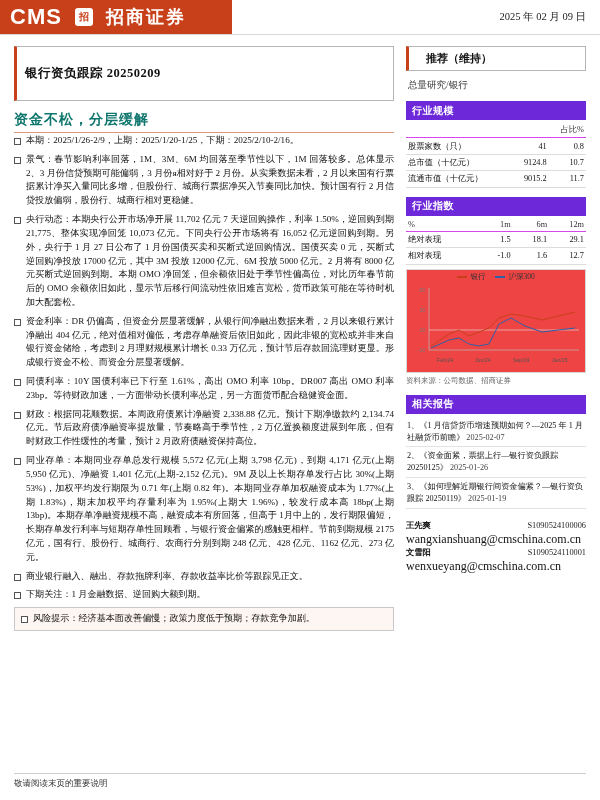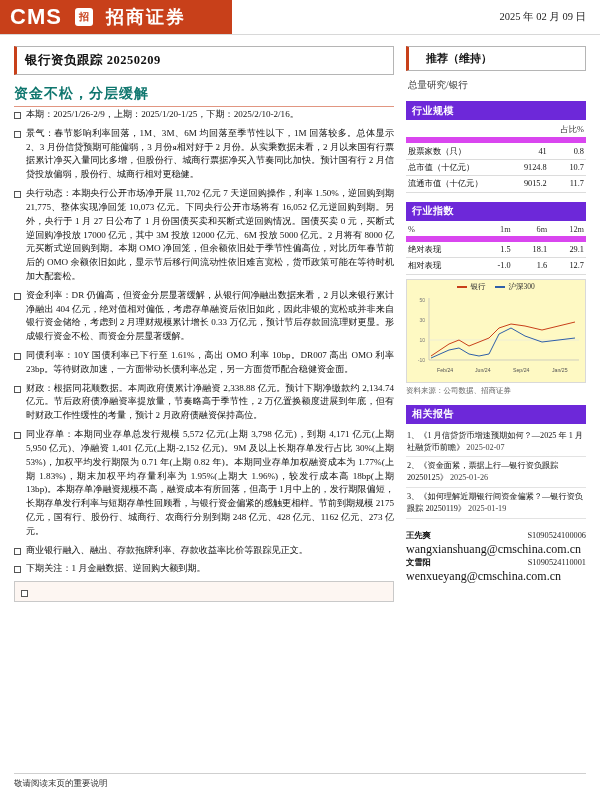--- a/index.html
+++ b/index.html
@@ -41,21 +41,21 @@
   .header-rule{
     position:absolute;top:34px;left:0;width:600px;height:1px;background:#d8d8d8;
   }
 
   
   .left{
     position:absolute;left:14px;top:46px;width:380px;
   }
   .title-box{
     border:1px solid #b5b5b5;border-left:3px solid #c8401a;
-    padding:5px 8px;font-size:12.5px;font-weight:bold;color:#111;
+    padding:18px 8px;font-size:12.5px;font-weight:bold;color:#111;
     letter-spacing:.5px;
   }
   .subtitle{
     margin-top:10px;font-size:14px;font-weight:bold;color:#0f766e;
     letter-spacing:1px;
   }
   .subtitle-rule{
     margin-top:3px;width:100%;height:1px;background:#c8401a;opacity:.55;
   }
 
@@ -87,24 +87,24 @@
     font-size:10px;font-weight:bold;padding:2.5px 6px;letter-spacing:.5px;
   }
   table.rt{
     width:100%;border-collapse:collapse;font-size:8.3px;margin-top:2px;
   }
   table.rt td{
     padding:2.2px 2px;border-bottom:1px solid #dcdcdc;color:#111;
   }
   table.rt td.num{text-align:right;}
   table.rt tr.hdr td{
-    border-bottom:6px solid #d946ef;color:#333;
+    border-bottom:1px solid #d946ef;color:#333;
   }
   .chart-wrap{
-    margin-top:4px;border:1px solid #d9d9d9;background:#fef9c3;
+    margin-top:4px;border:1px solid #d9d9d9;background:#ef4444;
   }
   .legend{
     display:flex;gap:10px;justify-content:center;font-size:7.5px;
     padding:2px 0 0 0;color:#333;
   }
   .legend i{display:inline-block;width:10px;height:2px;vertical-align:middle;margin-right:3px;}
   .src{
     font-size:7.5px;color:#666;margin-top:3px;
   }
   .rep-list{margin-top:3px;}
@@ -185,20 +185,21 @@
       <div class="bullet">
         <span class="sq"></span>
         <span class="btext">商业银行融入、融出、存款拖牌利率、存款收益率比价等跟踪见正文。</span>
       </div>
       <div class="bullet">
         <span class="sq"></span>
         <span class="btext">下期关注：1 月金融数据、逆回购大额到期。</span>
       </div>
       <div class="bullet risk">
         <span class="sq"></span>
+        <span class="btext">风险提示：经济基本面改善偏慢；政策力度低于预期；存款竞争加剧。</span>
       </div>
     </div>
   </div>
 
   <div class="right">
     <div class="rec-box">推荐（维持）</div>
     <div class="rec-sub">总量研究/银行</div>
 
     <div class="sec-head">行业规模</div>
     <table class="rt">

